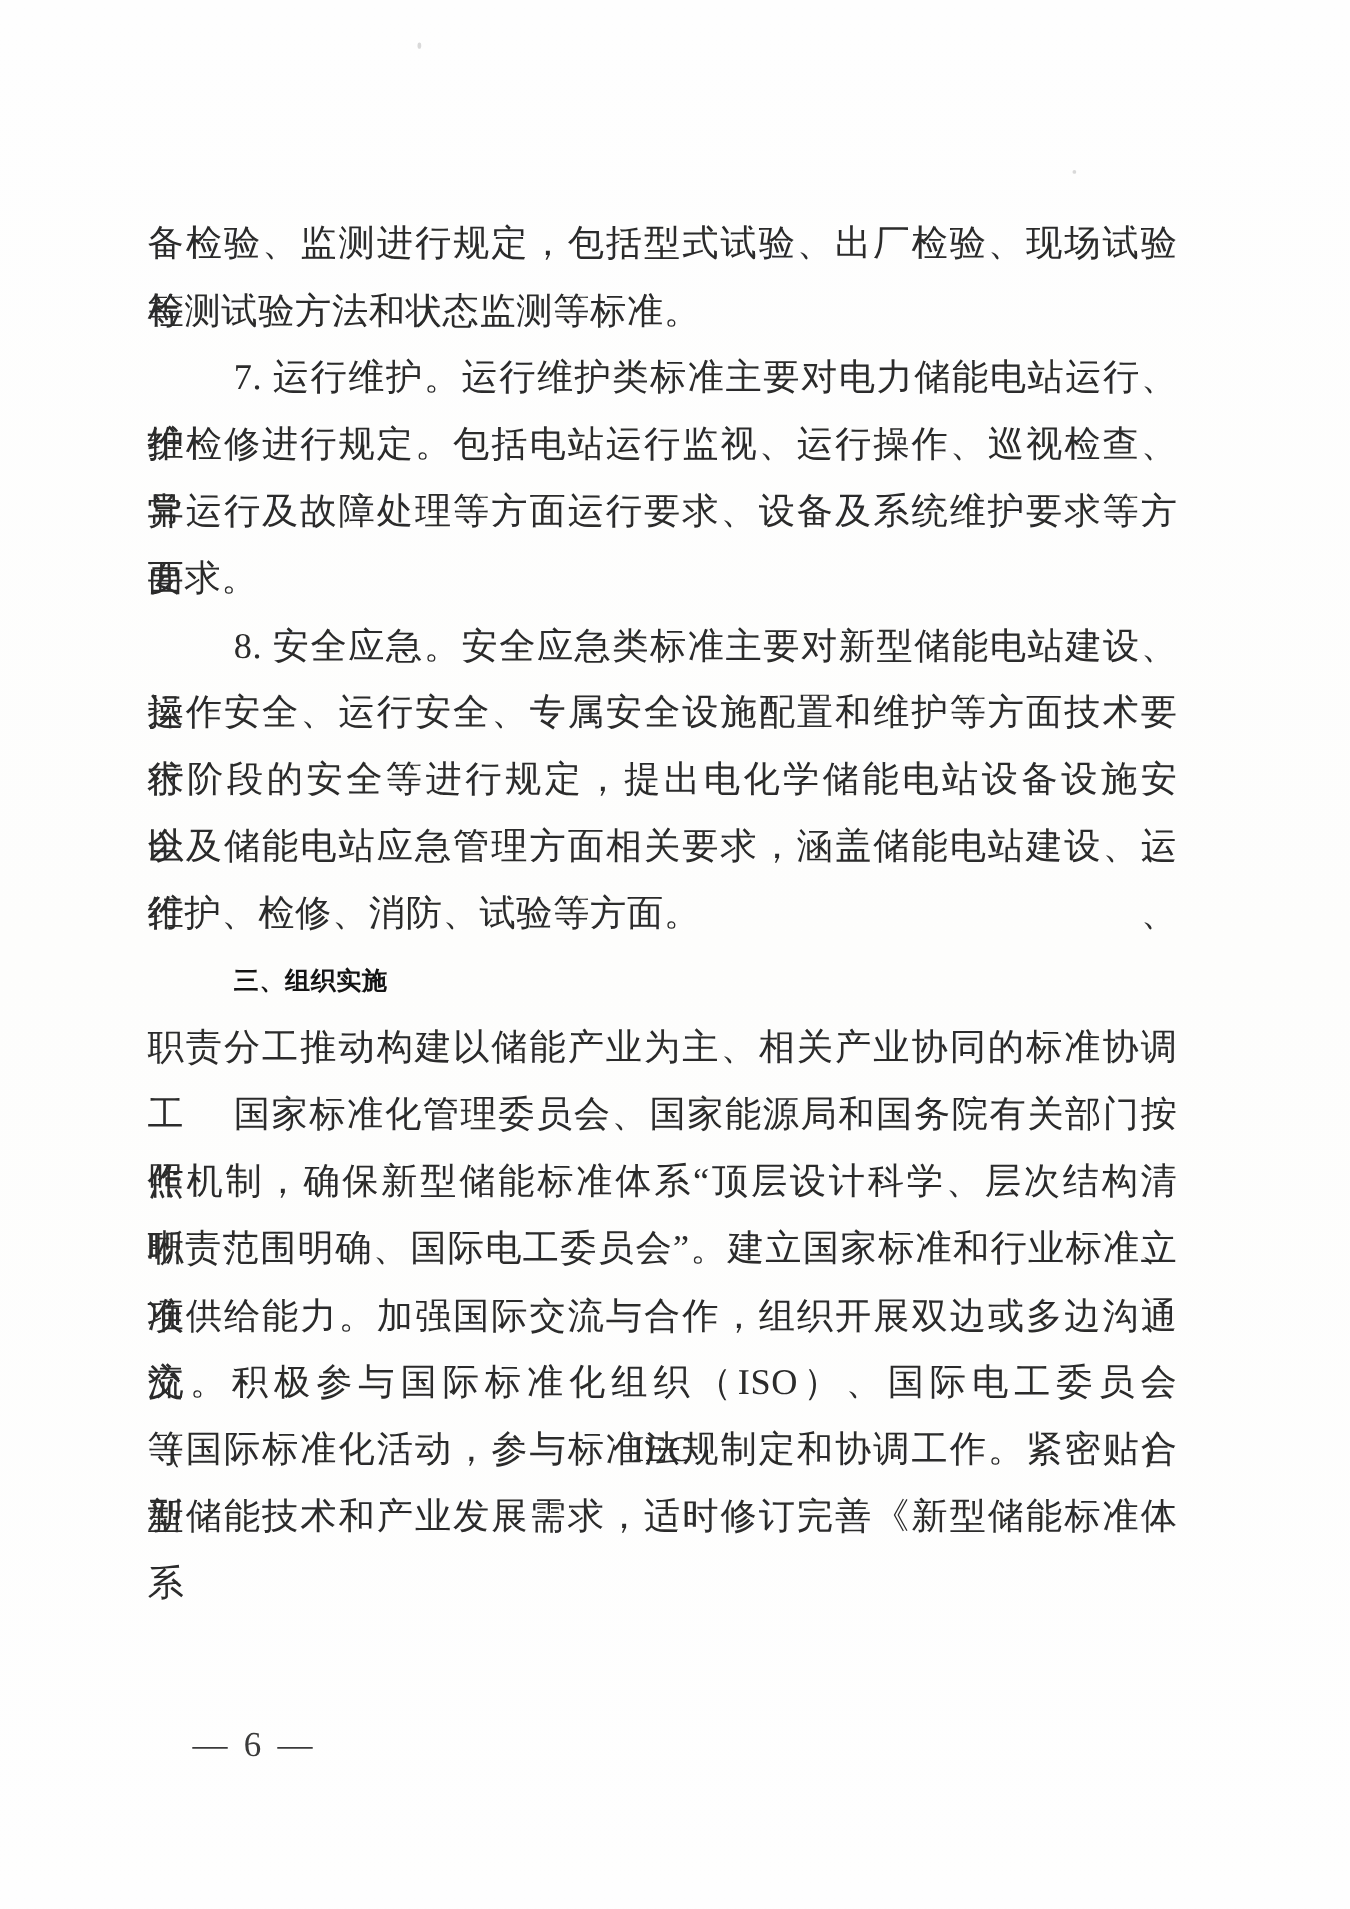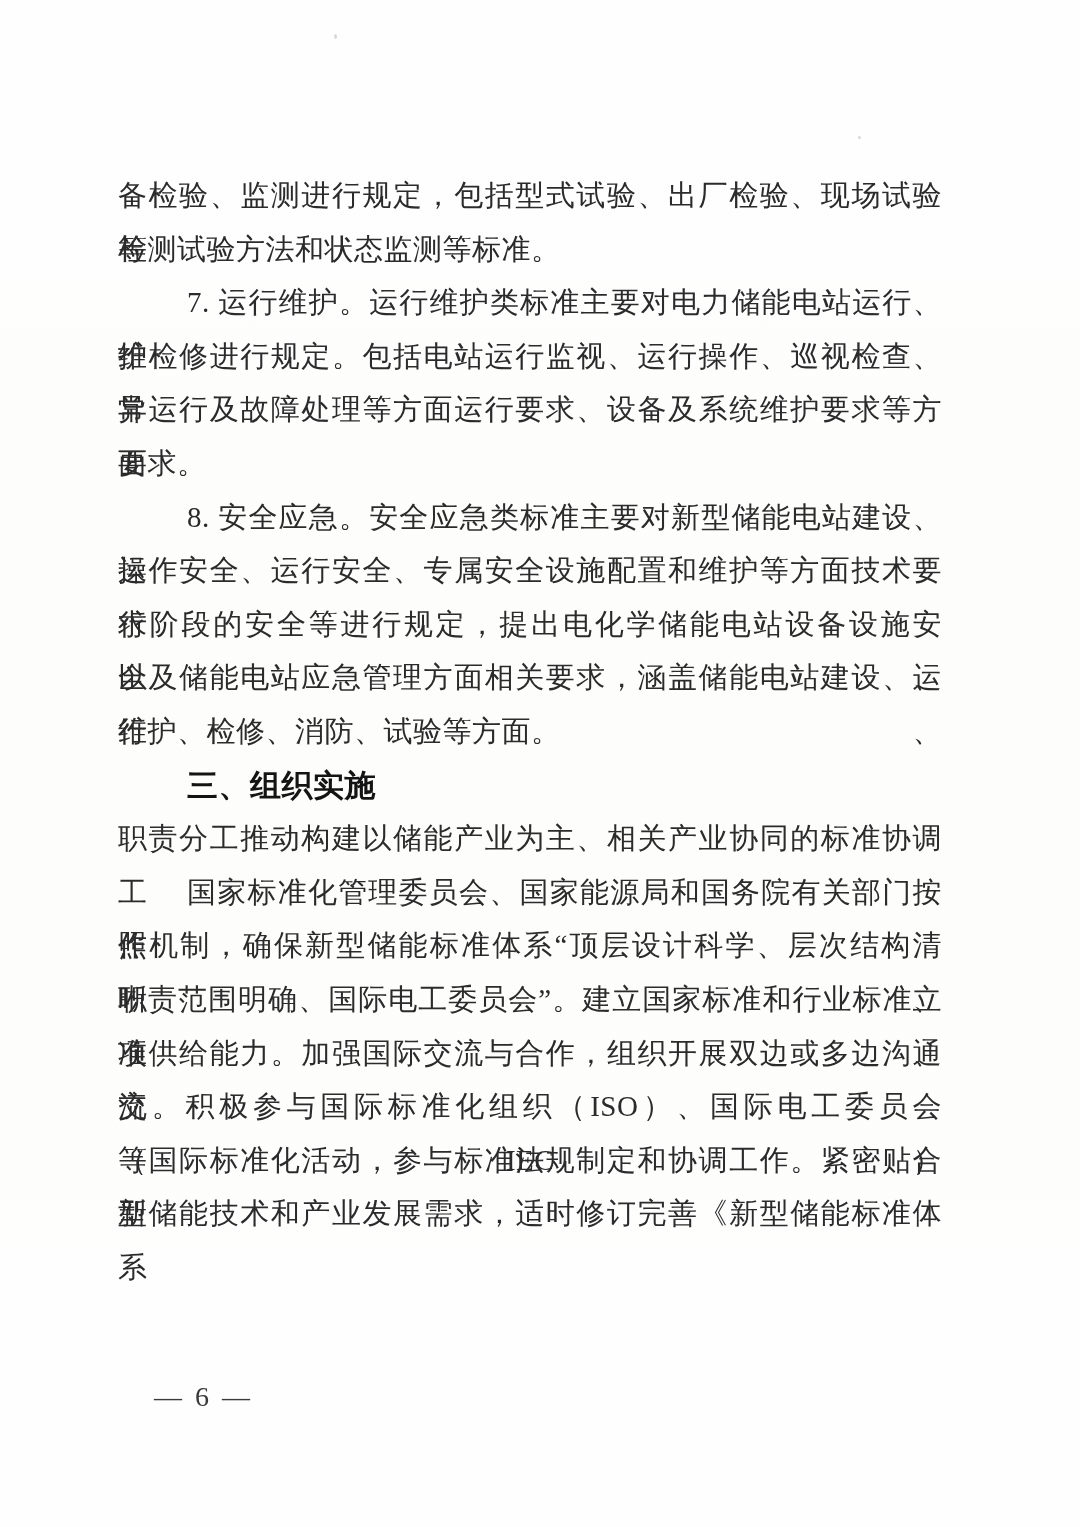--- a/index.html
+++ b/index.html
@@ -49,21 +49,21 @@
   }
   .line.indent {
     text-indent: 69px;
   }
   .line.heading {
     text-align: left;
     text-align-last: left;
     font-family: "Liberation Sans", "DejaVu Sans", sans-serif;
     font-weight: 700;
     color: #141414;
-    font-size: 31px;
+    font-size: 20px;
   }
   .page-number {
     position: absolute;
     left: 154px;
     top: 1381px;
     font-size: 28px;
     letter-spacing: 3px;
     color: #3a3a3a;
     font-family: "Liberation Serif", "DejaVu Serif", serif;
   }

